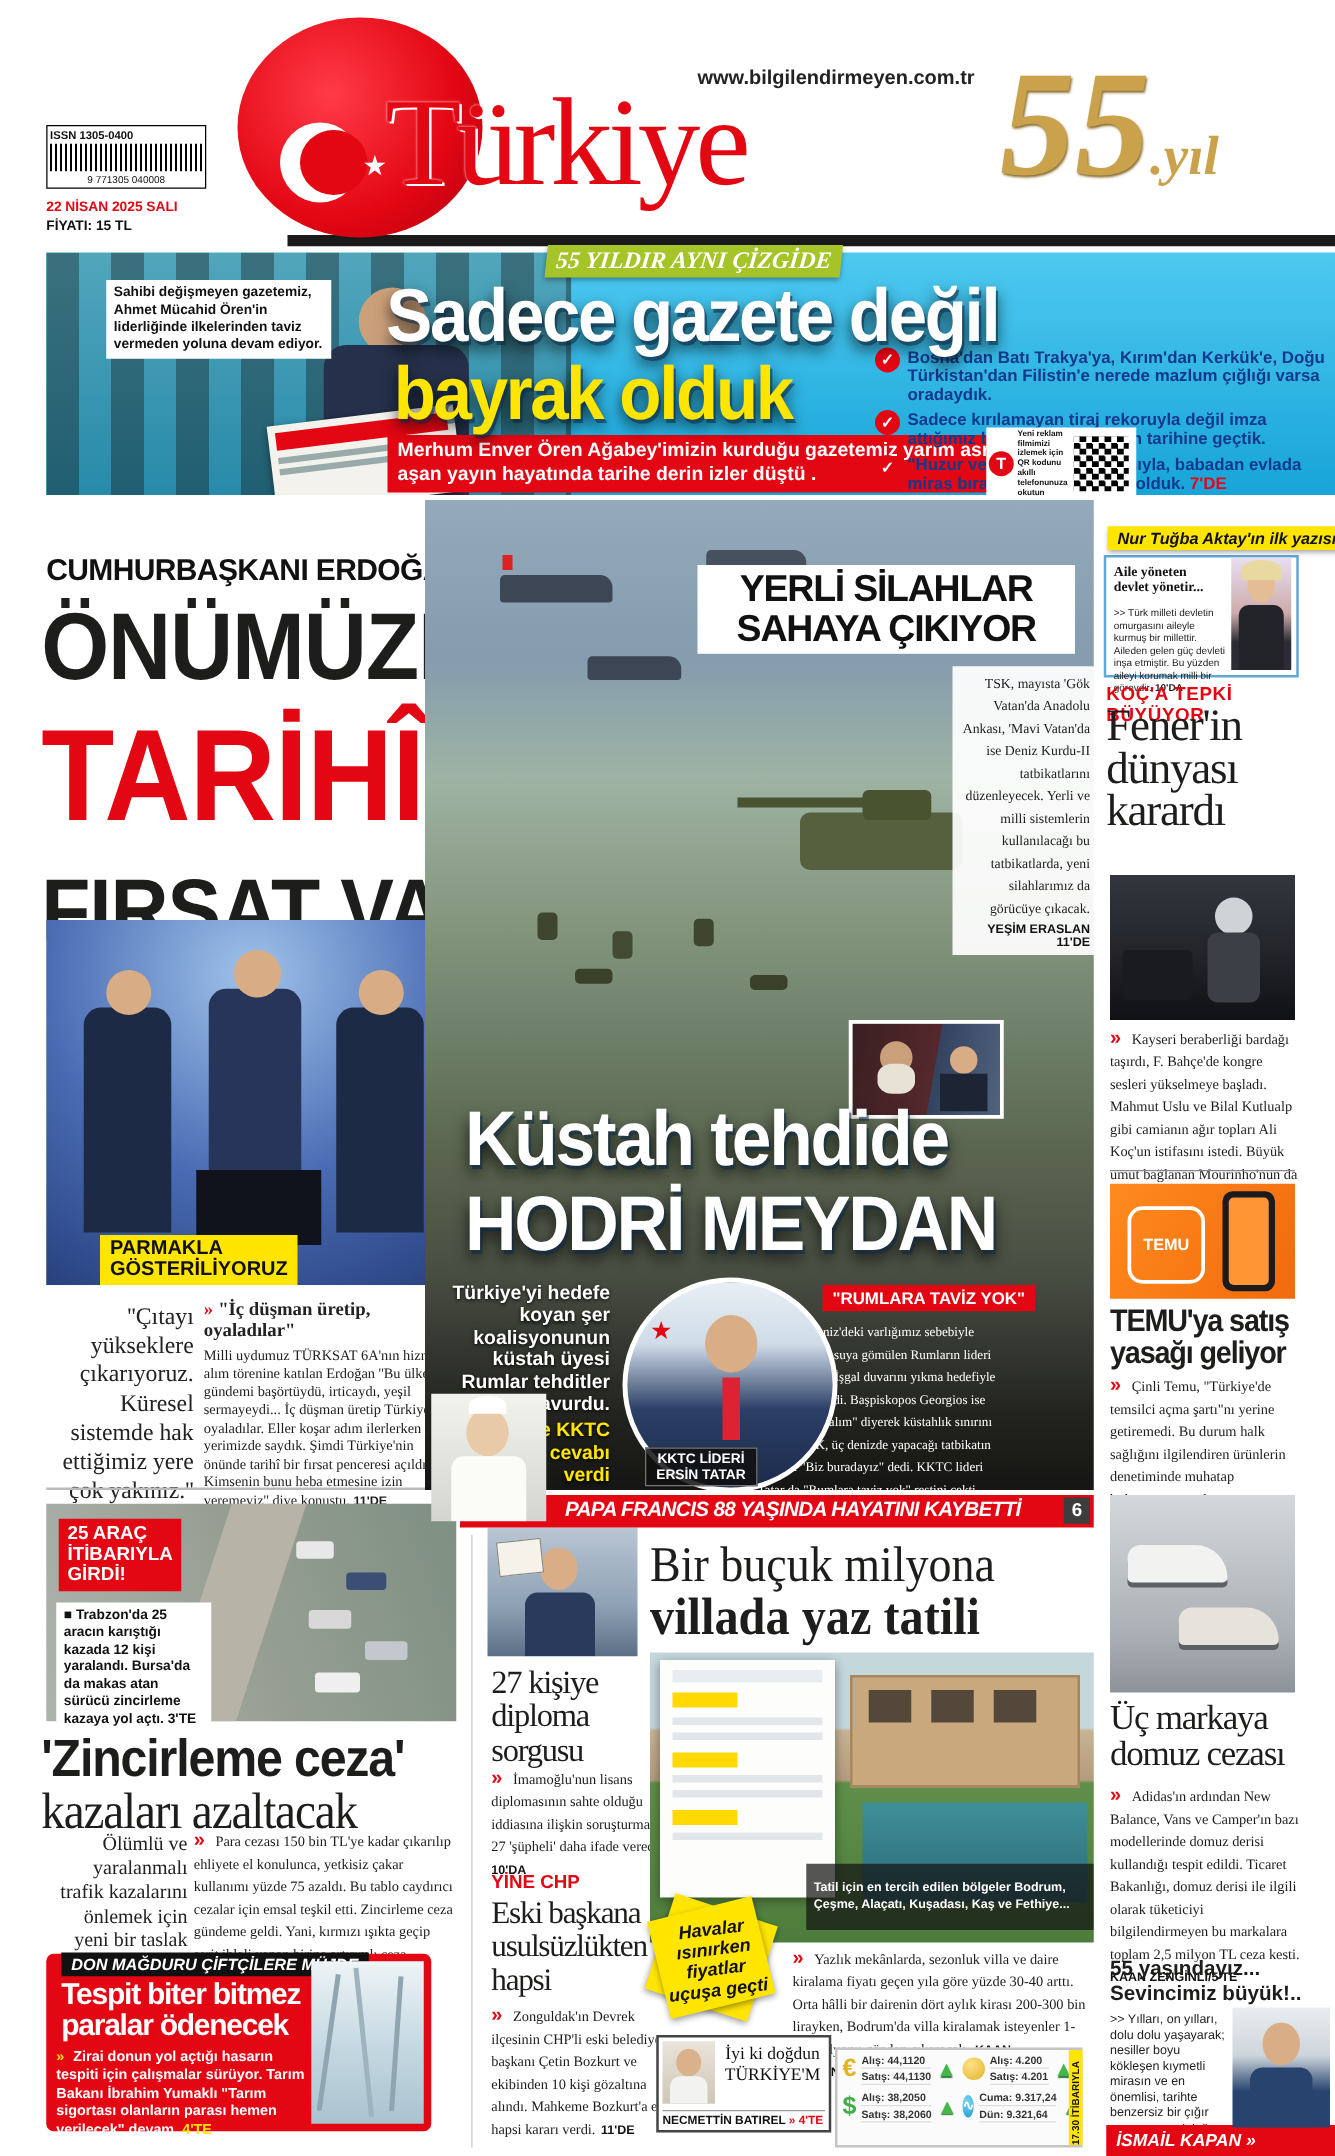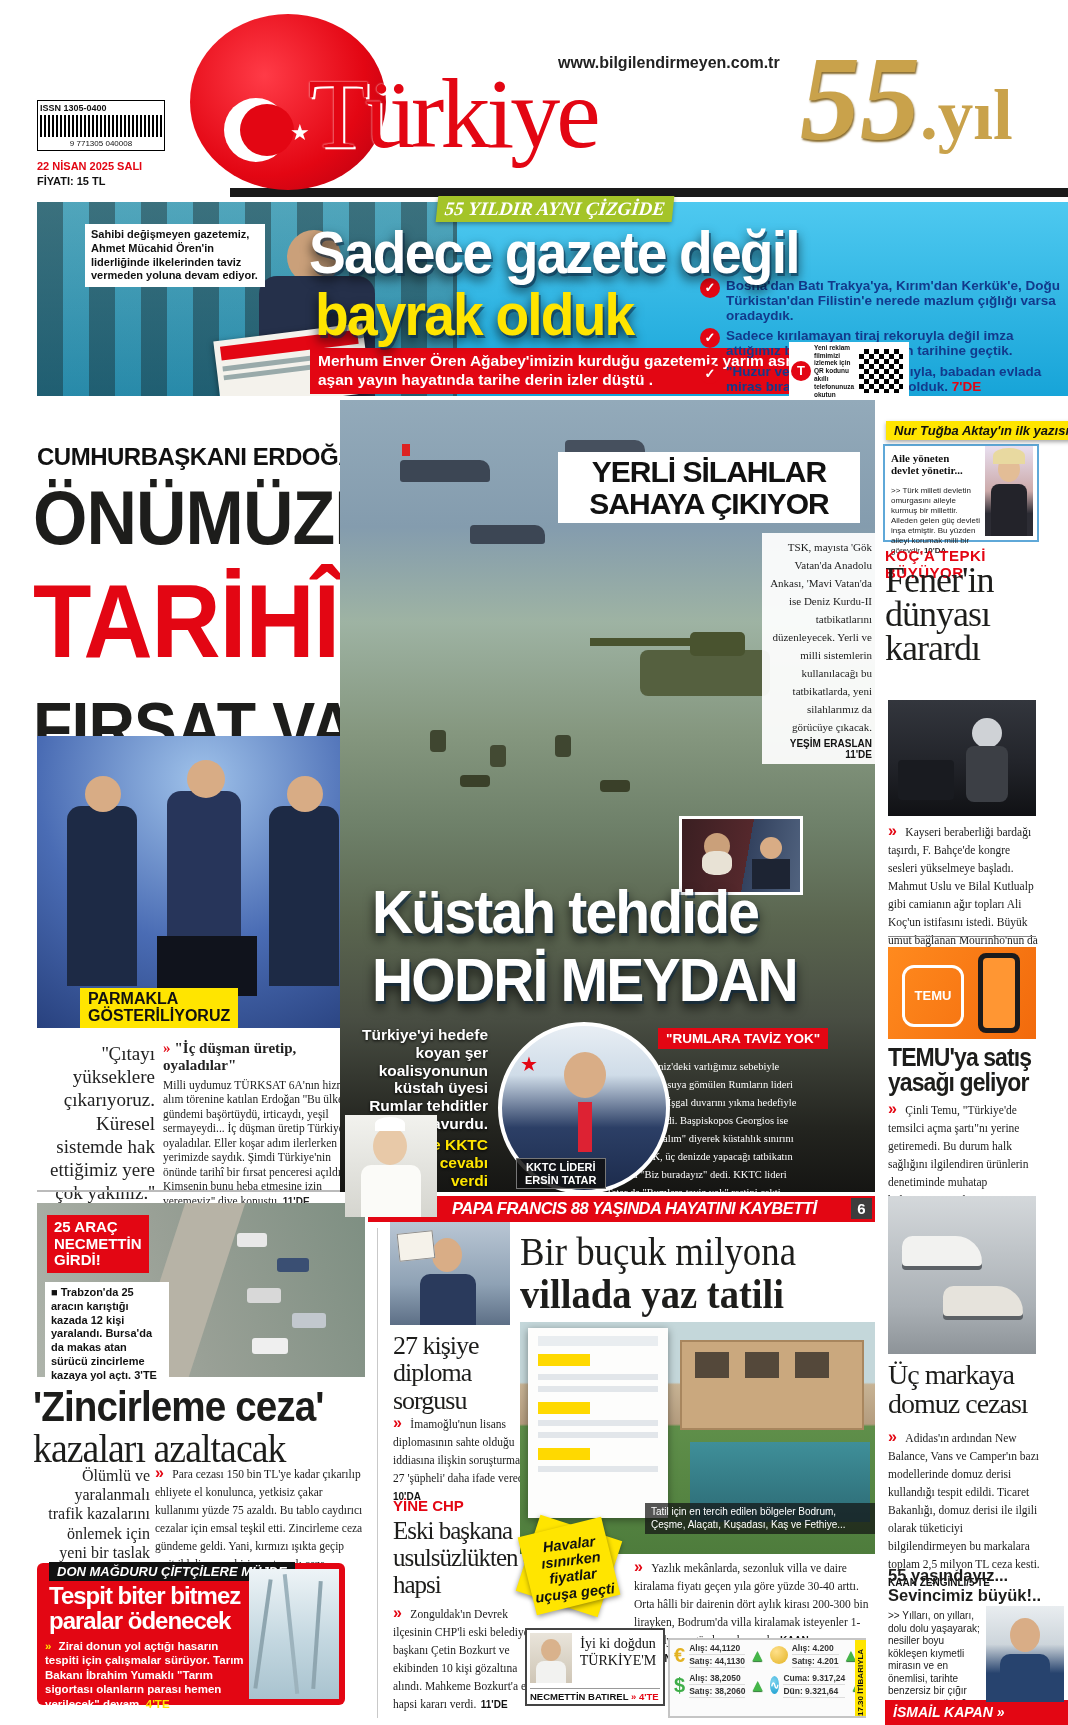--- a/index.html
+++ b/index.html
@@ -58,21 +58,21 @@
   <div class="abs" style="left:230px;top:188px;width:838px;height:9px;background:#1a1a1a;"></div>
 
   <div class="abs" style="left:190px;top:14px;width:196px;height:176px;border-radius:50%;background:radial-gradient(circle at 38% 35%,#ff3b47,#e30613 60%,#b00010);z-index:1;">
     <div style="position:absolute;left:34px;top:84px;width:64px;height:64px;border-radius:50%;background:#fff;"></div>
     <div style="position:absolute;left:50px;top:90px;width:54px;height:52px;border-radius:50%;background:#e30613;"></div>
     <div style="position:absolute;left:100px;top:106px;color:#fff;font-size:22px;">★</div>
   </div>
   <div class="abs serif" style="left:308px;top:44px;z-index:2;font-size:100px;font-weight:400;color:#e30613;letter-spacing:-4px;text-shadow:0 0 2px #fff,2px 2px 0 #fff;margin-top:12px;">Türkiye</div>
   <div class="abs" style="left:558px;top:54px;font-size:16px;font-weight:bold;color:#222;z-index:2;">www.bilgilendirmeyen.com.tr</div>
   <div class="abs serif" style="left:800px;top:30px;z-index:2;color:#c9a24b;">
-    <span style="font-size:120px;font-style:italic;font-weight:bold;text-shadow:1px 2px 2px #8a6d2f;">55</span><span style="font-size:71px;font-weight:bold;">.yıl</span>
+    <span style="font-size:120px;font-style:italic;font-weight:bold;text-shadow:1px 2px 2px #8a6d2f;">55</span><span style="font-size:44px;font-style:italic;font-weight:bold;">.yıl</span>
   </div>
 
   <div class="abs" style="left:37px;top:202px;width:1031px;height:194px;background:linear-gradient(180deg,#4ec9f0,#17a4d8);">
     <div class="ph" style="left:0;top:0;width:420px;height:194px;background:linear-gradient(100deg,#5d4226 0%,#7c5c39 30%,#8a6a45 45%,#4a3category4 60%,#3e2c1c 100%);">
       <div style="position:absolute;left:0;top:0;width:100%;height:100%;background:repeating-linear-gradient(90deg,rgba(40,25,12,.5) 0 26px,rgba(90,60,30,.25) 26px 52px);"></div>
       <div style="position:absolute;left:250px;top:28px;width:54px;height:54px;border-radius:50%;background:#caa07a;"></div>
       <div style="position:absolute;left:222px;top:74px;width:116px;height:120px;border-radius:18px 18px 0 0;background:#25304a;"></div>
       <div style="position:absolute;left:180px;top:130px;width:150px;height:70px;background:#f4f2ec;transform:rotate(-7deg);box-shadow:0 2px 6px rgba(0,0,0,.5);">
         <div style="height:14px;margin:6px;background:#e30613;"></div>
         <div style="height:5px;margin:4px 6px;background:#9aa;"></div>
@@ -141,21 +141,21 @@
     <div style="position:absolute;left:200px;top:30px;width:30px;height:14px;background:#e8e8e8;border-radius:3px;"></div>
     <div style="position:absolute;left:240px;top:55px;width:32px;height:14px;background:#3a4f73;border-radius:3px;"></div>
     <div style="position:absolute;left:210px;top:85px;width:34px;height:15px;background:#d8d8d8;border-radius:3px;"></div>
     <div style="position:absolute;left:255px;top:110px;width:34px;height:15px;background:#c2c8ce;border-radius:3px;"></div>
     <div style="position:absolute;left:215px;top:135px;width:36px;height:16px;background:#efefef;border-radius:3px;"></div>
     <div style="position:absolute;left:40px;top:20px;width:30px;height:13px;background:#dfe3e6;border-radius:3px;"></div>
     <div style="position:absolute;left:70px;top:48px;width:30px;height:13px;background:#9fb3c8;border-radius:3px;"></div>
   </div>
   <div class="abs" style="left:47px;top:1215px;background:#e30613;color:#fff;padding:4px 7px;font-size:15px;font-weight:900;line-height:1.1;z-index:2;">
     <div>25 ARAÇ</div>
-    <div>NECMETTİN</div>
+    <div>İTİBARIYLA</div>
     <div>GİRDİ!</div>
   </div>
   <div class="abs capbox" style="left:45px;top:1282px;width:112px;font-size:11px;z-index:2;"><span>■ Trabzon'da 25 aracın karıştığı kazada 12 kişi yaralandı. Bursa'da da makas atan sürücü zincirleme kazaya yol açtı.</span> <b>3'TE</b></div>
 
   <div class="abs w9 cond" style="left:33px;top:1383px;font-size:42px;color:#1d1d1b;">'Zincirleme ceza'</div>
   <div class="abs serif cond" style="left:33px;top:1424px;font-size:41px;color:#1d1d1b;letter-spacing:-1px;">kazaları azaltacak</div>
   <div class="abs serif" style="left:38px;top:1466px;width:112px;font-size:16px;line-height:1.2;text-align:right;color:#222;">Ölümlü ve yaralanmalı trafik kazalarını önlemek için yeni bir taslak hazırlanıyor</div>
   <div class="abs chev" style="left:155px;top:1464px;width:210px;">
     <span class="body-serif">Para cezası 150 bin TL'ye kadar çıkarılıp ehliyete el konulunca, yetkisiz çakar kullanımı yüzde 75 azaldı. Bu tablo caydırıcı cezalar için emsal teşkil etti. Zincirleme ceza gündeme geldi. Yani, kırmızı ışıkta geçip şerit ihlali yapan birine artırımlı ceza kesilecek.</span>
     <b class="byline">YÜCEL KAYAOĞLU/3'TE</b>
@@ -275,21 +275,21 @@
       <div style="height:10px;margin:8px 10px;background:#e9edf0;"></div>
       <div style="width:52px;height:12px;margin:8px 10px;background:#ffd900;"></div>
       <div style="height:6px;margin:6px 10px;background:#e2e6ea;"></div>
       <div style="height:6px;margin:6px 10px;background:#e2e6ea;"></div>
       <div style="width:52px;height:12px;margin:10px 10px 6px;background:#ffd900;"></div>
       <div style="height:6px;margin:6px 10px;background:#e2e6ea;"></div>
       <div style="height:6px;margin:6px 10px;background:#e2e6ea;"></div>
       <div style="width:52px;height:12px;margin:10px 10px 6px;background:#ffd900;"></div>
       <div style="height:6px;margin:6px 10px;background:#e2e6ea;"></div>
     </div>
-    <div style="position:absolute;right:0;bottom:20px;width:218px;background:rgba(20,20,20,.72);color:#fff;font-weight:normal;font-size:10px;padding:3px 6px;line-height:1.25;">Tatil için en tercih edilen bölgeler Bodrum, Çeşme, Alaçatı, Kuşadası, Kaş ve Fethiye...</div>
+    <div style="position:absolute;right:0;bottom:10px;width:218px;background:rgba(20,20,20,.72);color:#fff;font-weight:bold;font-size:10px;padding:14px 6px;line-height:1.25;">Tatil için en tercih edilen bölgeler Bodrum, Çeşme, Alaçatı, Kuşadası, Kaş ve Fethiye...</div>
   </div>
 
   <div class="starb" style="left:520px;top:1520px;z-index:3;">
     <div class="startxt">
       <span>Havalar</span>
       <span>ısınırken</span>
       <span>fiyatlar</span>
       <span>uçuşa geçti</span>
     </div>
   </div>

